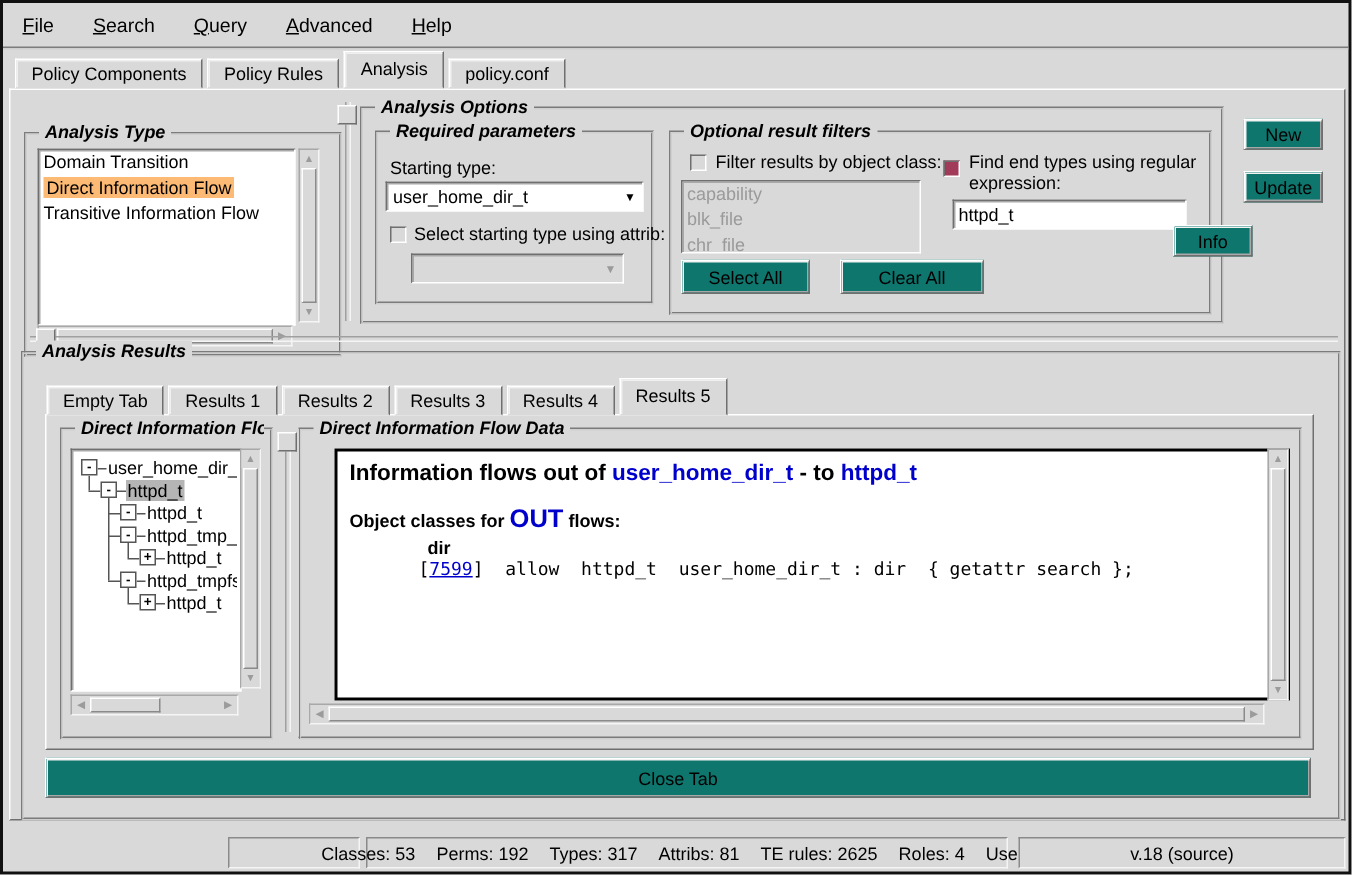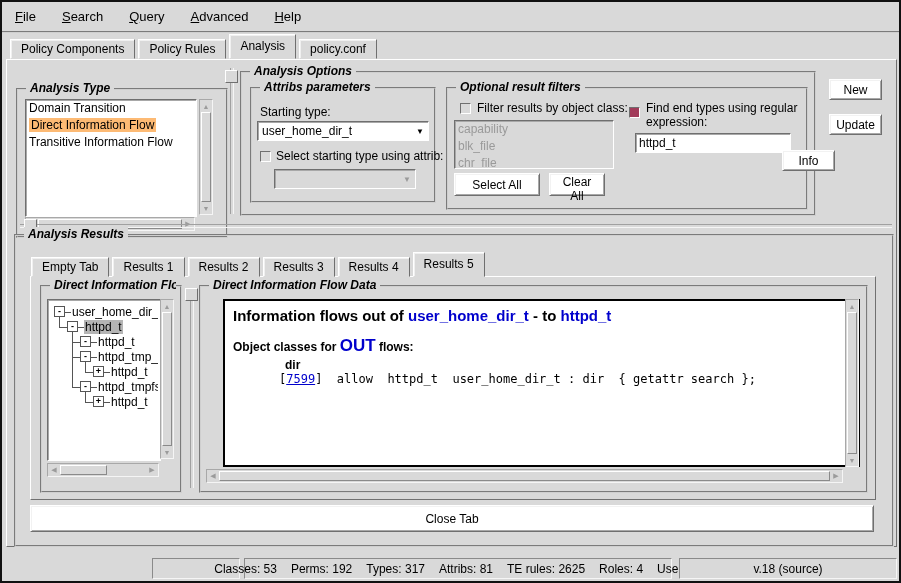--- a/index.html
+++ b/index.html
@@ -50,21 +50,21 @@
   .combo .val{flex:1;padding-left:4px;font-size:12px;white-space:nowrap;overflow:hidden;}
   .combo .arr{flex:0 0 16px;text-align:center;font-size:8px;color:#000;}
   .combo.disabled{background:#d9d9d9;}
   .combo.disabled .arr{color:#9a9a9a;}
 
   
   .cb{display:inline-block;width:11px;height:11px;background:#d9d9d9;flex:0 0 11px;
       border:1px solid;border-color:#6f6f6f #ffffff #ffffff #6f6f6f;box-sizing:border-box;}
 
   
-  .btn{background:#ffffff;border:1px solid;border-color:#ffffff #6f6f6f #6f6f6f #ffffff;
+  .btn{background:#0f766e;border:1px solid;border-color:#ffffff #6f6f6f #6f6f6f #ffffff;
        box-shadow:inset 1px 1px 0 #f2f2f2, inset -1px -1px 0 #a8a8a8;
        text-align:center;font-size:12px;font-family:inherit;cursor:default;}
 
   
   .sash-v{position:absolute;width:2px;border-left:1px solid #a0a0a0;border-right:1px solid #f5f5f5;}
   .sash-h{position:absolute;height:2px;border-top:1px solid #a0a0a0;border-bottom:1px solid #f5f5f5;}
   .sash-handle{position:absolute;width:11px;height:11px;background:#d9d9d9;
                border:1px solid;border-color:#ffffff #6f6f6f #6f6f6f #ffffff;}
 
   
@@ -134,21 +134,21 @@
     </div>
   </div>
 
   <div class="sash-v" style="left:228px;top:66px;height:146px;"></div>
   <div class="sash-handle" style="left:223px;top:68px;"></div>
 
   <div class="group" style="left:238px;top:69px;width:572px;height:141px;">
     <span class="legend">Analysis Options</span>
 
     <div class="group" style="left:8px;top:14px;width:182px;height:112px;">
-      <span class="legend">Attribs parameters</span>
+      <span class="legend">Required parameters</span>
       <div style="position:absolute;left:8px;top:16px;">Starting type:</div>
       <div class="combo" style="left:5px;top:32px;width:172px;">
         <span class="val">user_home_dir_t</span>
         <span class="arr">▼</span>
       </div>
       <div style="position:absolute;left:8px;top:60px;display:flex;align-items:center;gap:5px;">
         <span class="cb"></span>
         <span style="white-space:nowrap;">Select starting type using attrib:</span>
       </div>
       <div class="combo disabled" style="left:22px;top:80px;width:142px;">
@@ -162,21 +162,21 @@
       <div style="position:absolute;left:12px;top:12px;display:flex;align-items:center;gap:6px;">
         <span class="cb"></span>
         <span>Filter results by object class:</span>
       </div>
       <div class="sunken" style="position:absolute;left:6px;top:31px;width:158px;height:47px;background:#d9d9d9;overflow:hidden;">
         <div class="lb-item" style="color: rgb(154, 154, 154);">capability</div>
         <div class="lb-item" style="color: rgb(154, 154, 154);">blk_file</div>
         <div class="lb-item" style="color: rgb(154, 154, 154);">chr_file</div>
       </div>
       <button class="btn" style="position:absolute;left:6px;top:84px;width:86px;height:23px;">Select All</button>
-      <button class="btn" style="position:absolute;left:101px;top:84px;width:56px;height:23px;">Clear All</button>
+      <button class="btn" style="position:absolute;left:112px;top:84px;width:96px;height:23px;">Clear All</button>
       <div style="position:absolute;left:181px;top:12px;display:flex;gap:6px;">
         <span class="cb" style="margin-top: 6px; background-color: rgb(162, 59, 90);"></span>
         <span style="width:162px;line-height:14px;">Find end types using regular expression:</span>
       </div>
       <input class="sunken" style="position: absolute; left: 187px; top: 44px; width: 148px; height: 18px; padding: 0px 3px; font-size: 12px; font-family: inherit; box-sizing: content-box; outline: none;" value="httpd_t">
     </div>
   </div>
 
   <button class="btn" style="position:absolute;left:827px;top:77px;width:53px;height:21px;">New</button>
   <button class="btn" style="position:absolute;left:827px;top:112px;width:53px;height:21px;">Update</button>

